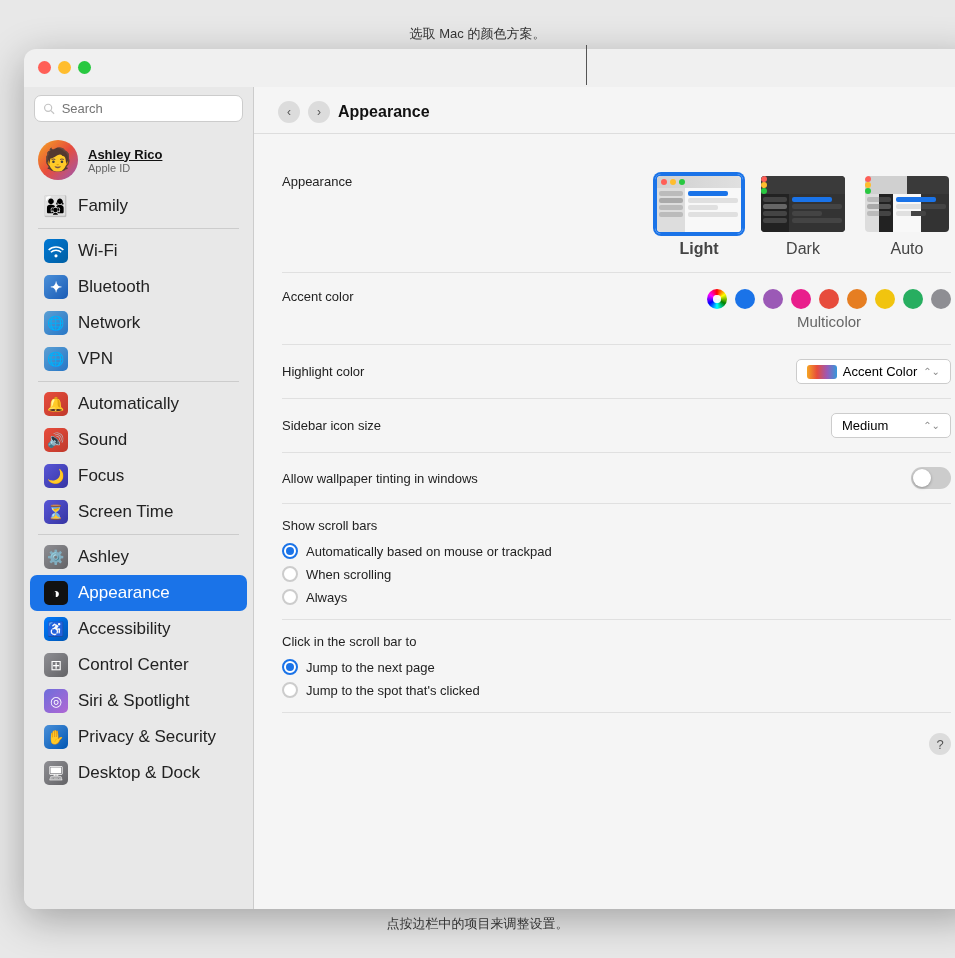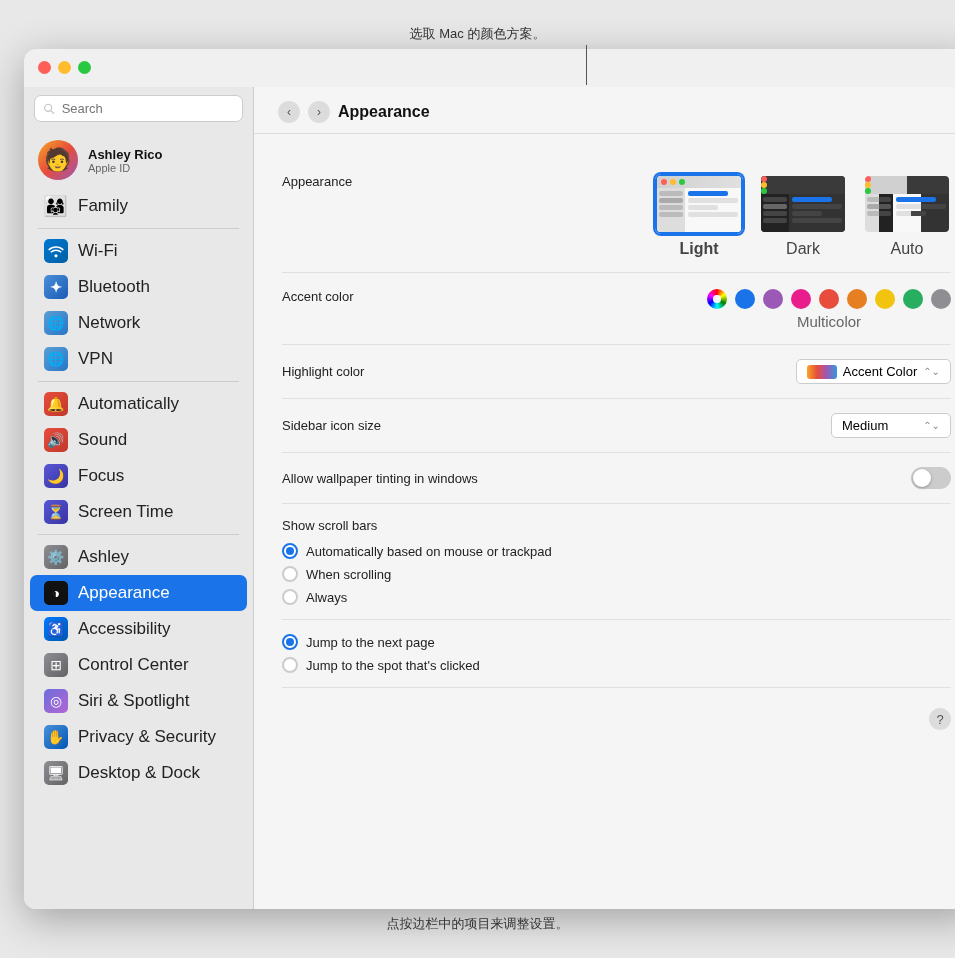--- a/index.html
+++ b/index.html
@@ -126,20 +126,21 @@
       display: flex;
       align-items: center;
       justify-content: center;
       font-size: 20px;
       overflow: hidden;
     }
     .user-info .user-name {
       font-size: 13px;
       font-weight: 600;
       color: #111;
+      text-decoration: underline;
     }
     .user-info .user-sub {
       font-size: 11px;
       color: #666;
     }
 
     .sidebar-item {
       display: flex;
       align-items: center;
       gap: 10px;
@@ -782,20 +783,21 @@
                 <span>When scrolling</span>
               </label>
               <label class="radio-option">
                 <div class="radio-circle"></div>
                 <span>Always</span>
               </label>
             </div>
           </div>
 
           <div class="radio-section">
+            <div class="radio-section-title">Click in the scroll bar to</div>
             <div class="radio-options">
               <label class="radio-option">
                 <div class="radio-circle checked"></div>
                 <span>Jump to the next page</span>
               </label>
               <label class="radio-option">
                 <div class="radio-circle"></div>
                 <span>Jump to the spot that's clicked</span>
               </label>
             </div>

